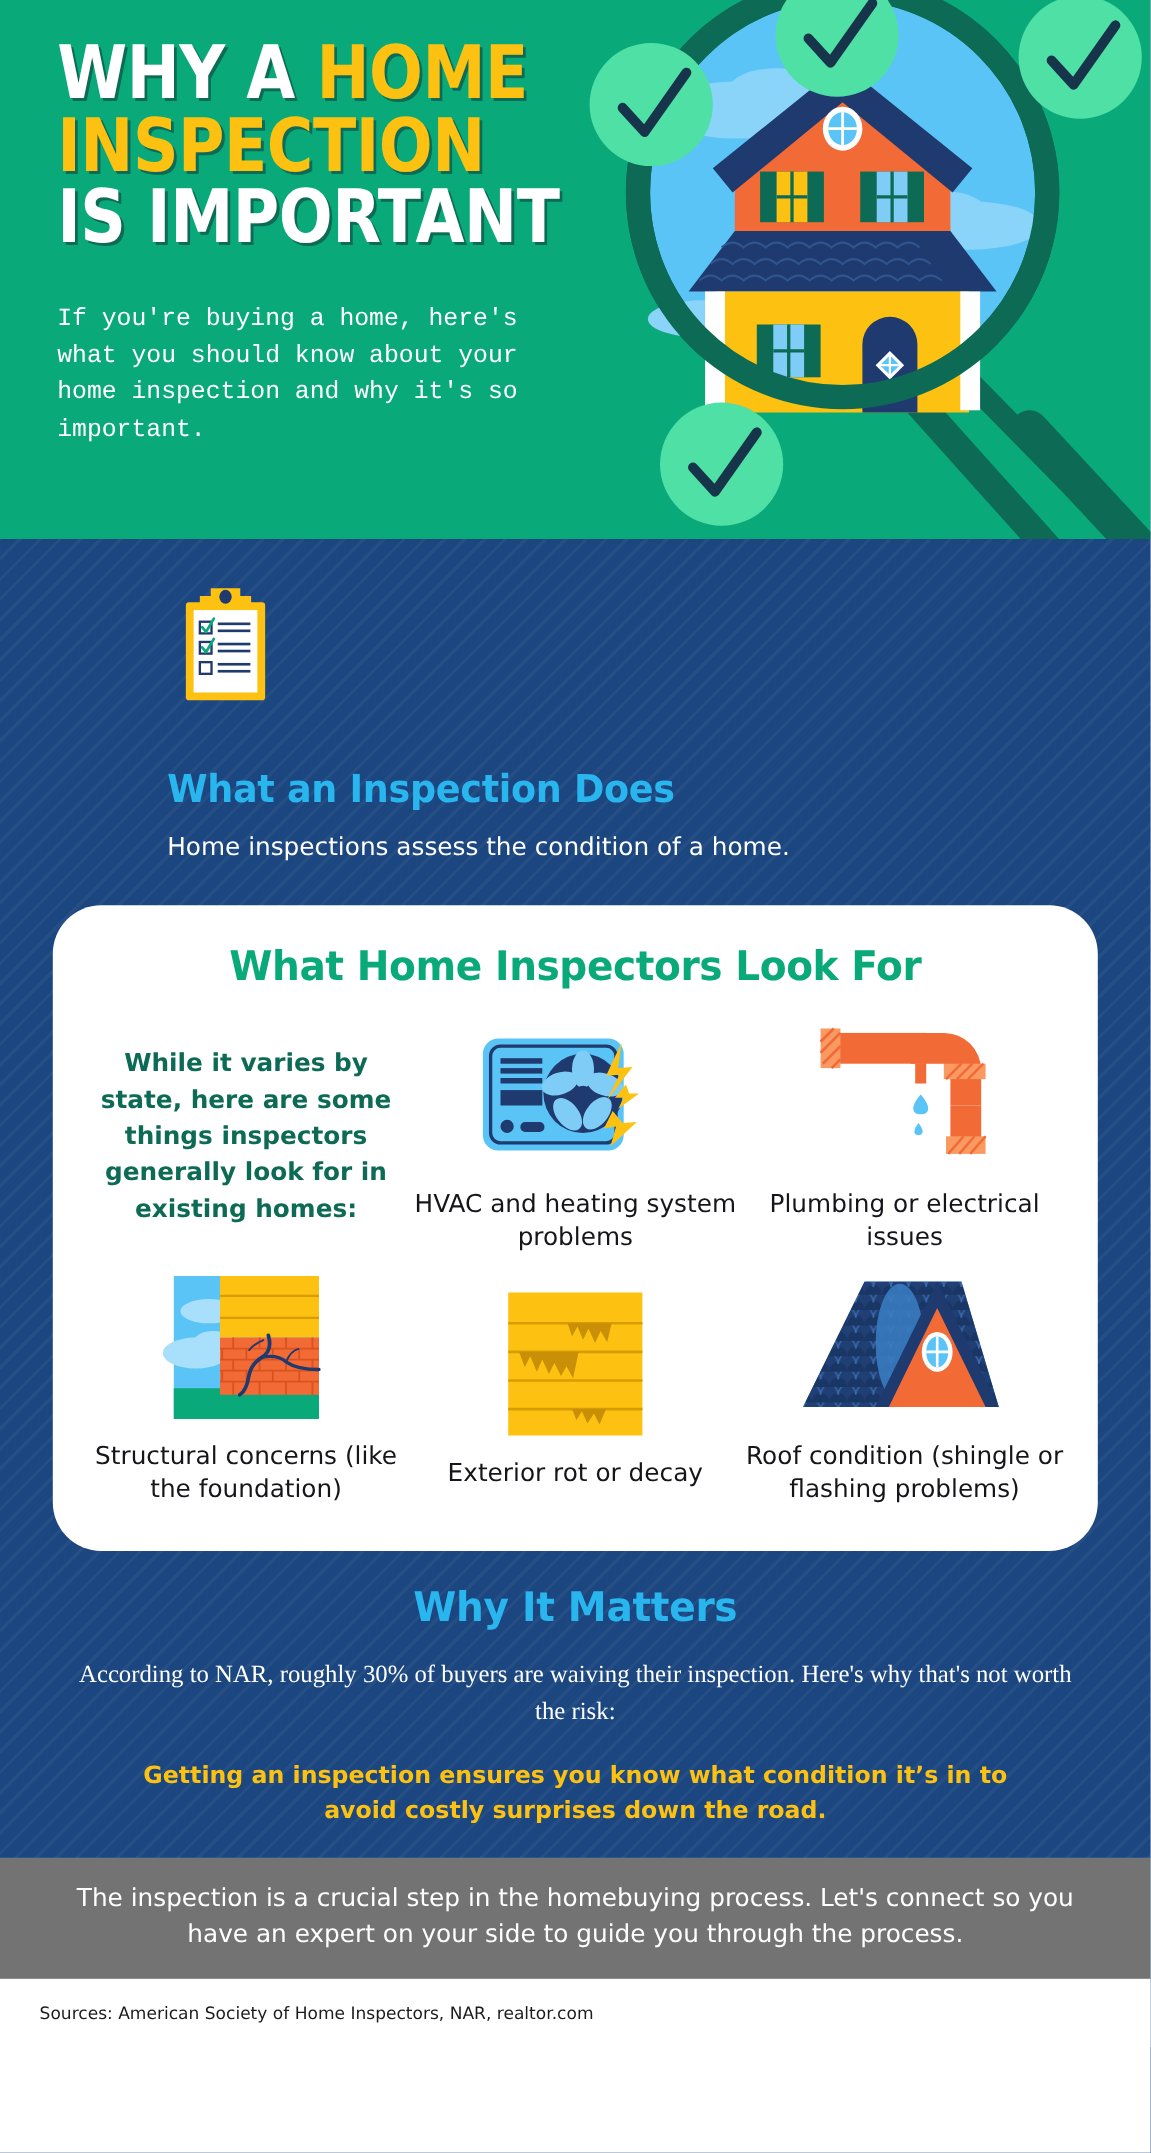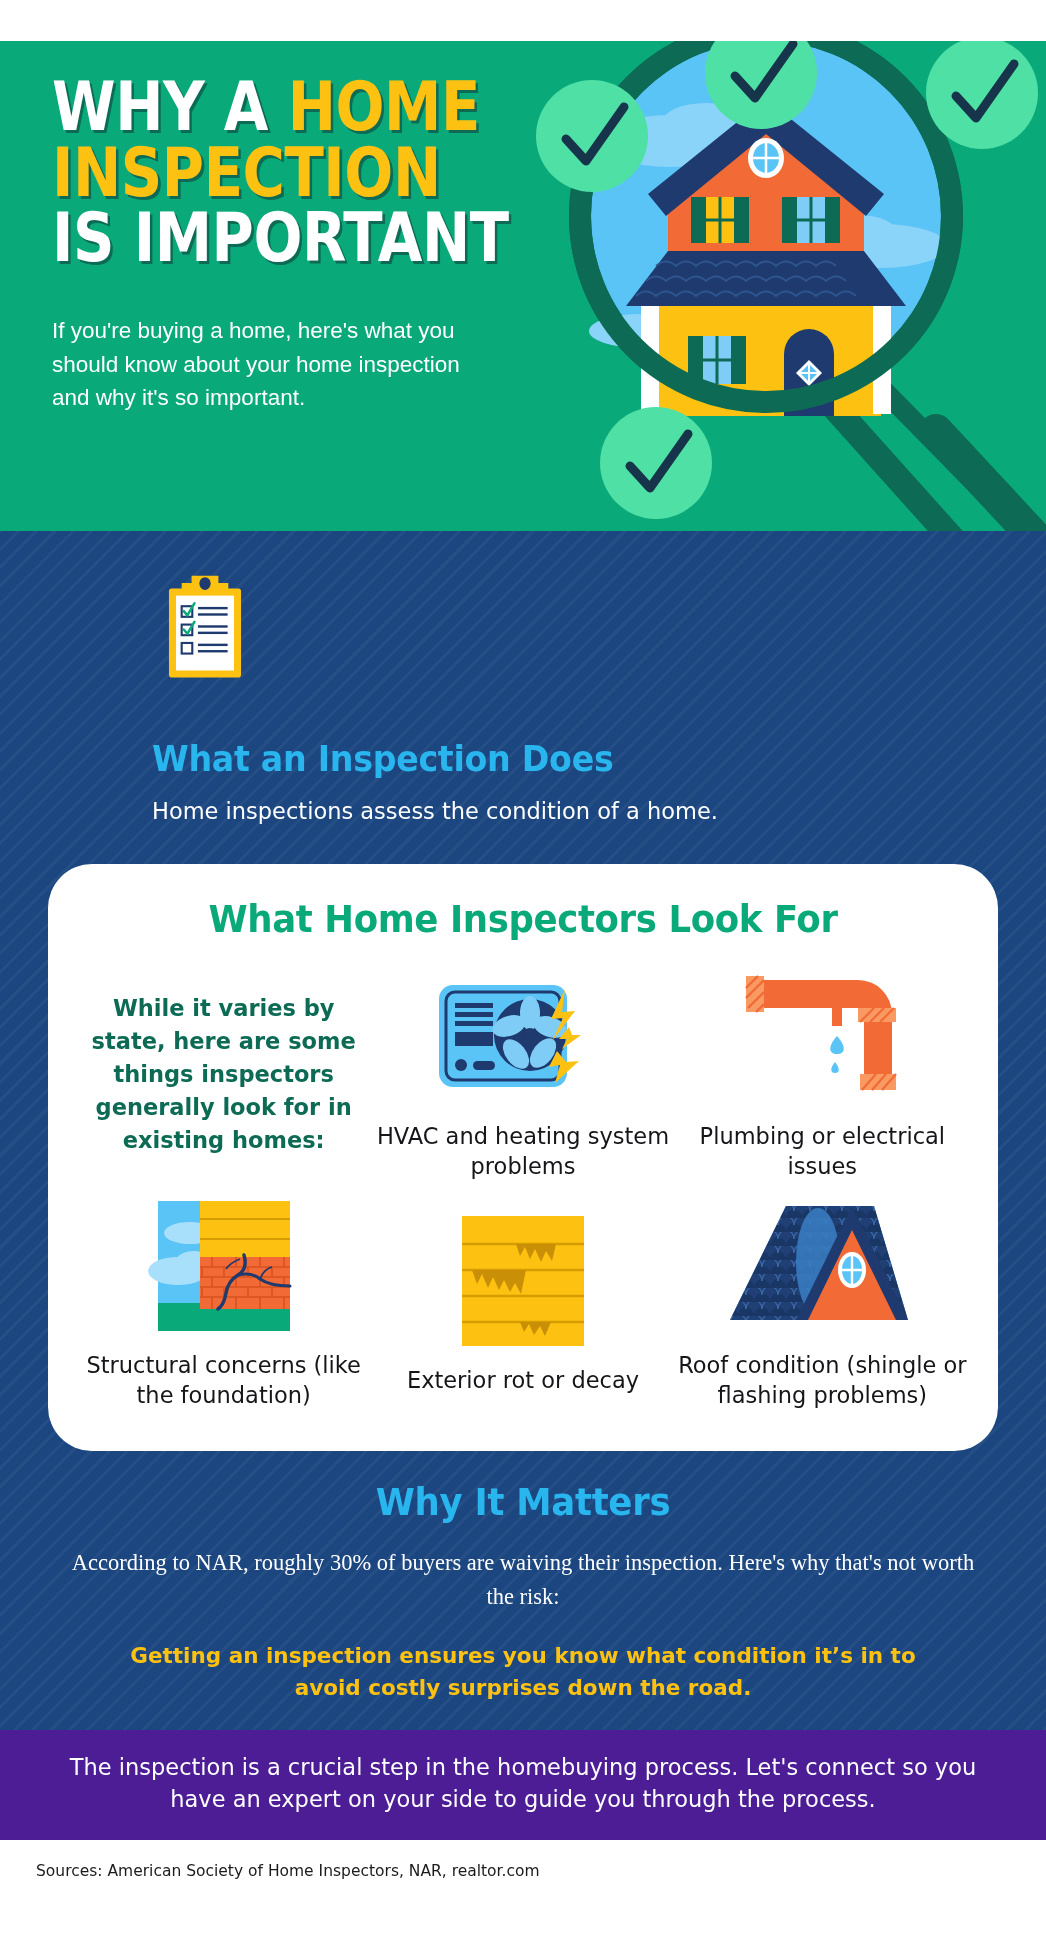--- a/index.html
+++ b/index.html
@@ -5,21 +5,21 @@
   * { margin:0; padding:0; box-sizing:border-box; }
   html,body { width:1046px; }
   body {
     font-family:"Liberation Sans", sans-serif;
     background:#ffffff;
     width:1046px;
     height:1957px;
     overflow:hidden;
     position:relative;
   }
-  .page { width:1046px; height:1400px; position:relative;margin-top:41px; }
+  .page { width:1046px; height:1400px; position:relative; }
 
   
   .hero {
     position:relative;
     width:100%;
     height:490px;
     background:#0aa97a;
     overflow:hidden;
   }
   .hero-swoosh { position:absolute; right:-60px; top:-40px; width:640px; height:620px; }
@@ -36,21 +36,21 @@
   }
   .hero-title .l { display:block; white-space:nowrap; }
   .t-white { color:#ffffff; text-shadow:3px 3px 0 #0d6b55; }
   .t-yellow { color:#fdc211; text-shadow:3px 3px 0 #0d6b55; }
   .hero-sub {
     margin-top:42px;
     color:#ffffff;
     font-size:22.5px;
     line-height:1.5;
     width:440px;
-    font-family:Liberation Sans, sans-serif;
+    font-family:Liberation Mono, monospace;
   }
 
   
   .blue-band {
     position:relative;
     background:#1b4680;
     background-image:repeating-linear-gradient(
         -45deg,
         rgba(255,255,255,0.045) 0px,
         rgba(255,255,255,0.045) 3px,
@@ -151,21 +151,21 @@
     color:#fdc211;
     font-family:"DejaVu Sans", sans-serif;
     font-weight:bold;
     font-size:21.5px;
     line-height:1.5;
     padding:0 56px;
   }
 
   
   .cta {
-    background:#4c1d95;
+    background:#737373;
     color:#ffffff;
     text-align:center;
     padding:22px 52px 24px 52px;
     font-size:22.5px;
     line-height:1.42;
     font-family:"DejaVu Sans", sans-serif;
   }
   .footer {
     background:#ffffff;
     color:#1b1b1b;

